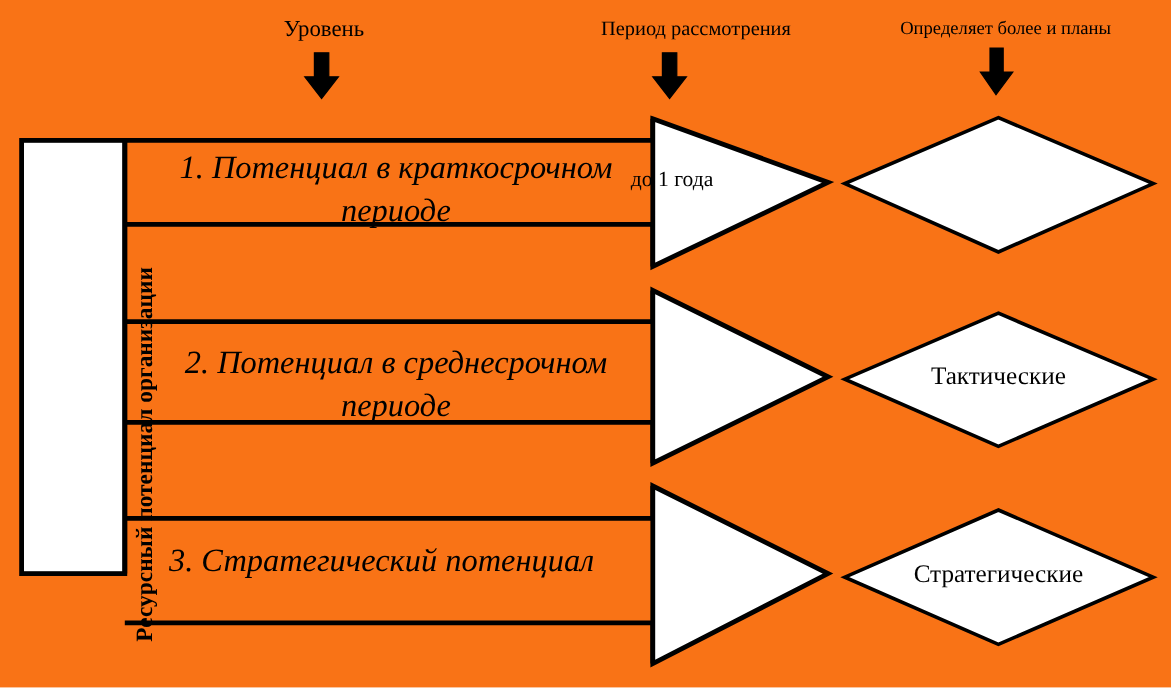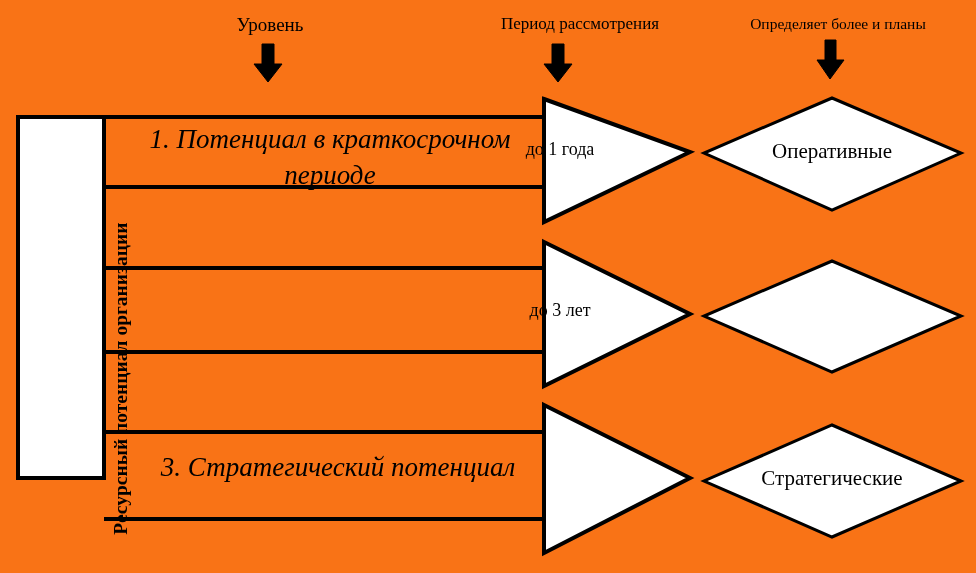--- a/index.html
+++ b/index.html
@@ -37,21 +37,21 @@
   .rowlabel {
     position: absolute;
     text-align: center;
     font-size: 27px;
     line-height: 1.32;
     color: #000000;
     font-style: italic;
   }
   #row-label-1 { left: 120px; top: 122px; width: 420px; }
   #row-label-2 { left: 120px; top: 285px; width: 420px; }
-  #row-label-3 { left: 128px; top: 450px; width: 420px; }
+  #row-label-3 { left: 108px; top: 450px; width: 420px; }
 
   .periodlabel {
     position: absolute;
     text-align: center;
     font-size: 18px;
     color: #000000;
     white-space: nowrap;
   }
   #period-label-1 { left: 480px; top: 139px; width: 160px; }
   #period-label-2 { left: 480px; top: 300px; width: 160px; }
@@ -155,21 +155,21 @@
       <polygon points="832,425 961,481 832,537 704,481" fill="#ffffff" stroke="#000000" stroke-width="3" stroke-linejoin="miter"></polygon>
     </g>
 
   </svg>
 
   <div id="vertical-label-wrap">
     <div id="vertical-label">Ресурсный потенциал организации</div>
   </div>
 
   <div class="rowlabel" id="row-label-1">1. Потенциал в краткосрочном периоде</div>
+  <div class="rowlabel" id="row-label-2">2. Потенциал в среднесрочном периоде</div>
   <div class="rowlabel" id="row-label-3">3. Стратегический потенциал</div>
 
   <div class="periodlabel" id="period-label-1">до 1 года</div>
-  <div class="periodlabel" id="period-label-2">до 3 лет</div>
 
-  <div class="diamondlabel" id="diamond-label-1">Оперативные</div>
+  <div class="diamondlabel" id="diamond-label-2">Тактические</div>
   <div class="diamondlabel" id="diamond-label-3">Стратегические</div>
 
 </div>
 
 </body></html>

